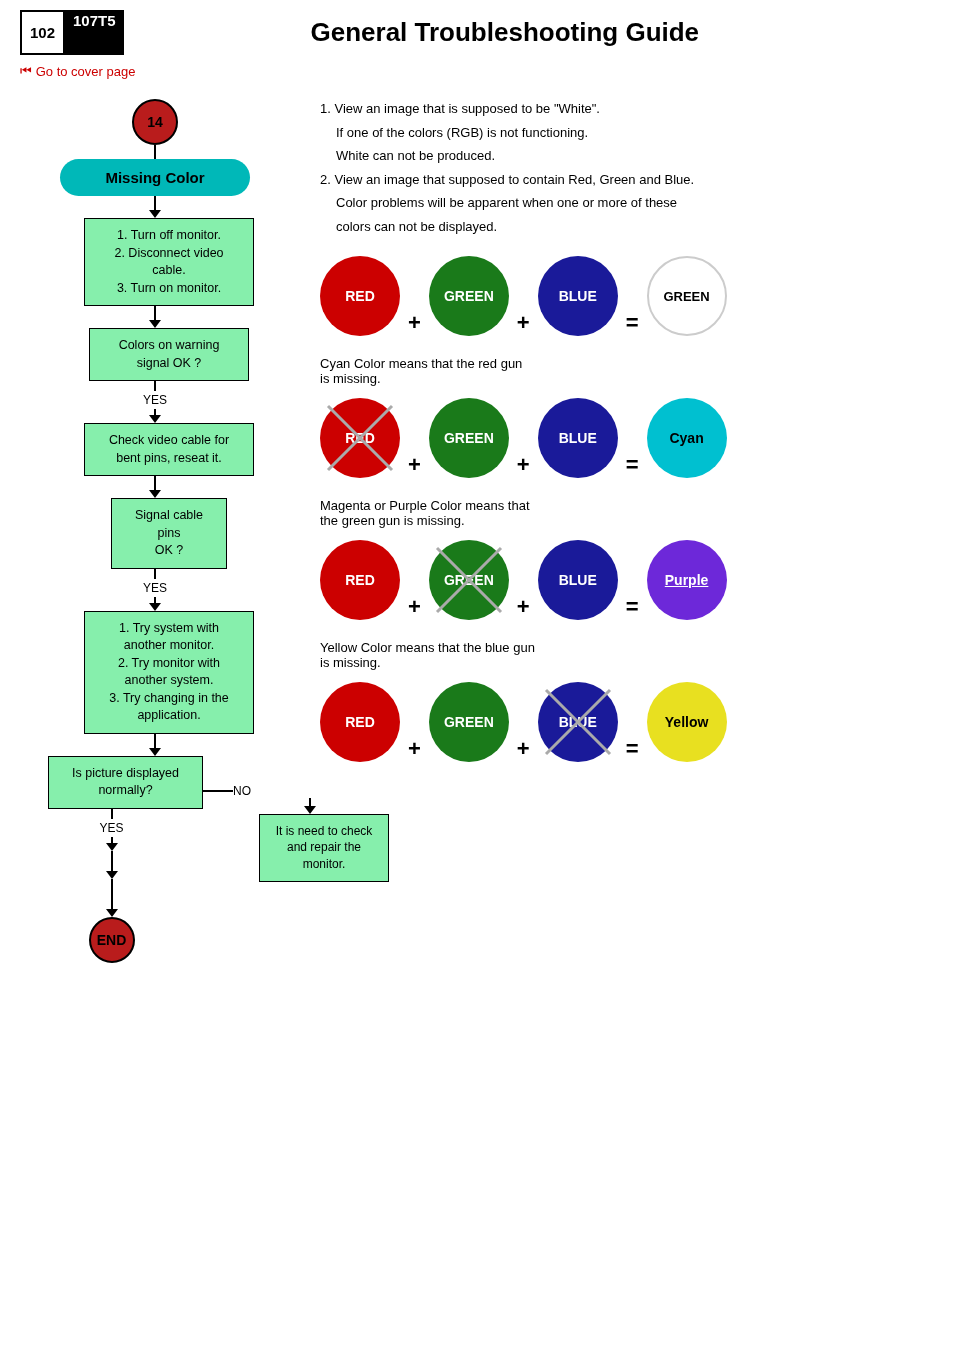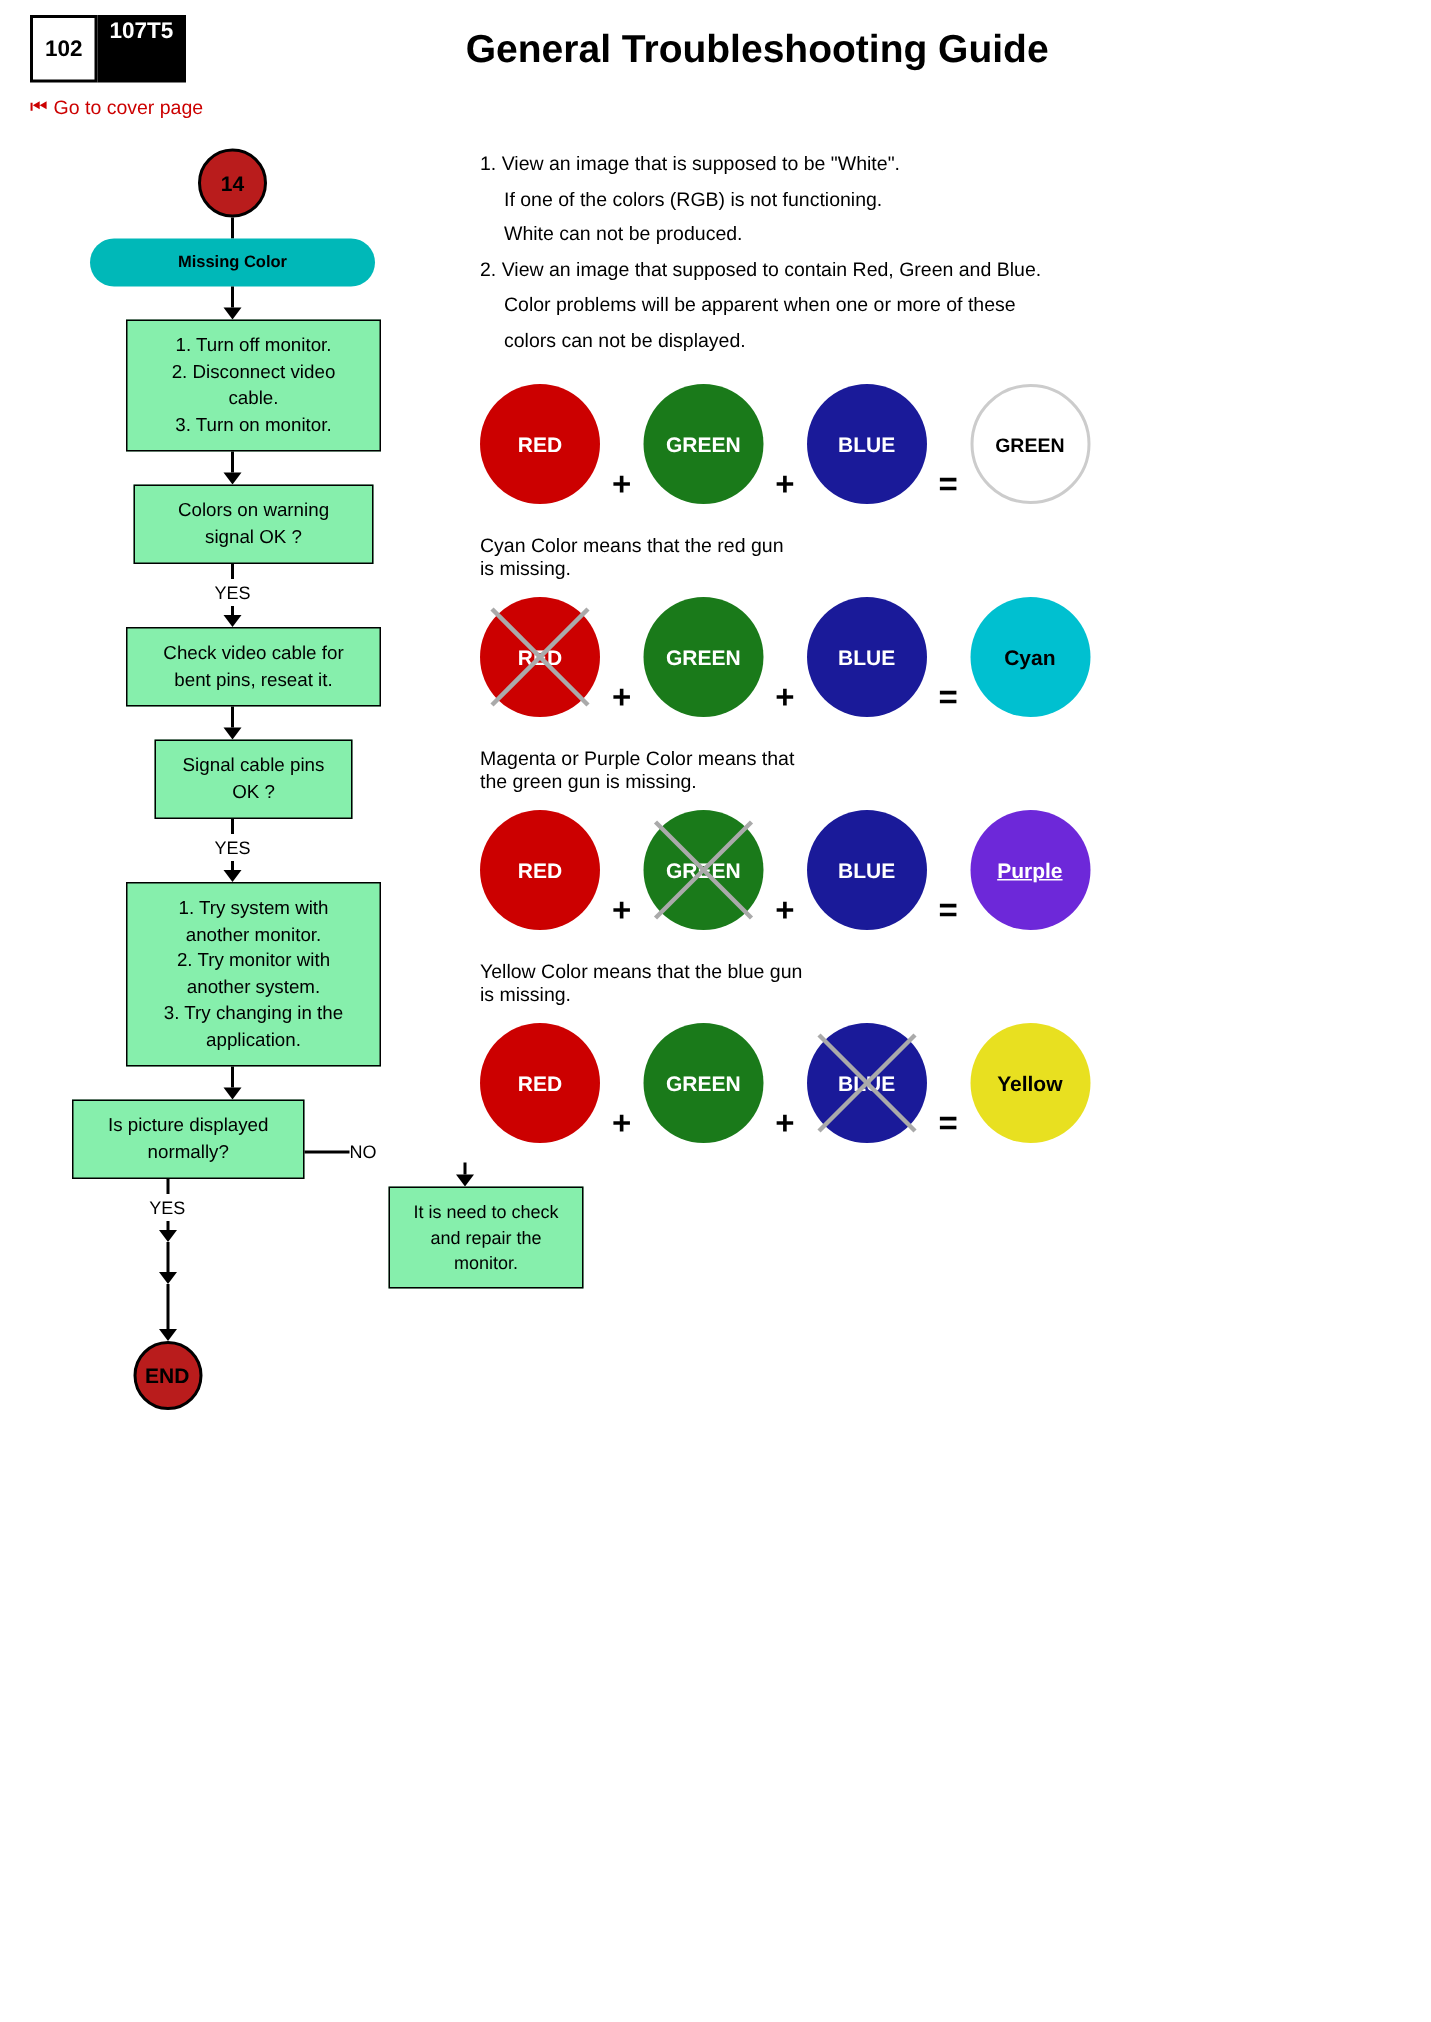--- a/index.html
+++ b/index.html
@@ -73,21 +73,21 @@
       font-weight: bold;
       background: #b91c1c;
     }
 
     .fc-rounded-box {
       background: #00b8b8;
       border-radius: 30px;
       padding: 10px 20px;
       text-align: center;
       font-weight: bold;
-      font-size: 11px;
+      font-size: 15px;
       color: #000;
       width: 190px;
     }
 
     .fc-rect {
       border: 1.5px solid #000;
       padding: 8px 12px;
       text-align: center;
       font-size: 12.5px;
       background: #86efac;
@@ -278,21 +278,21 @@
     <div class="v-line" style="height:6px;"></div>
     <div class="fc-arrow-head"></div>
 
     <div class="fc-rect">
       <span>Check video cable for bent pins, reseat it.</span>
     </div>
 
     <div class="v-line" style="height:14px;"></div>
     <div class="fc-arrow-head"></div>
 
-    <div class="fc-rect" style="width:132px;">
+    <div class="fc-rect" style="width:116px;">
       <span>Signal cable pins<br>OK ?</span>
     </div>
 
     <div class="v-line" style="height:10px;"></div>
     <div class="fc-label">YES</div>
     <div class="v-line" style="height:6px;"></div>
     <div class="fc-arrow-head"></div>
 
     <div class="fc-rect">
       <span>1. Try system with another monitor.<br>2. Try monitor with another system.<br>3. Try changing in the application.</span>

